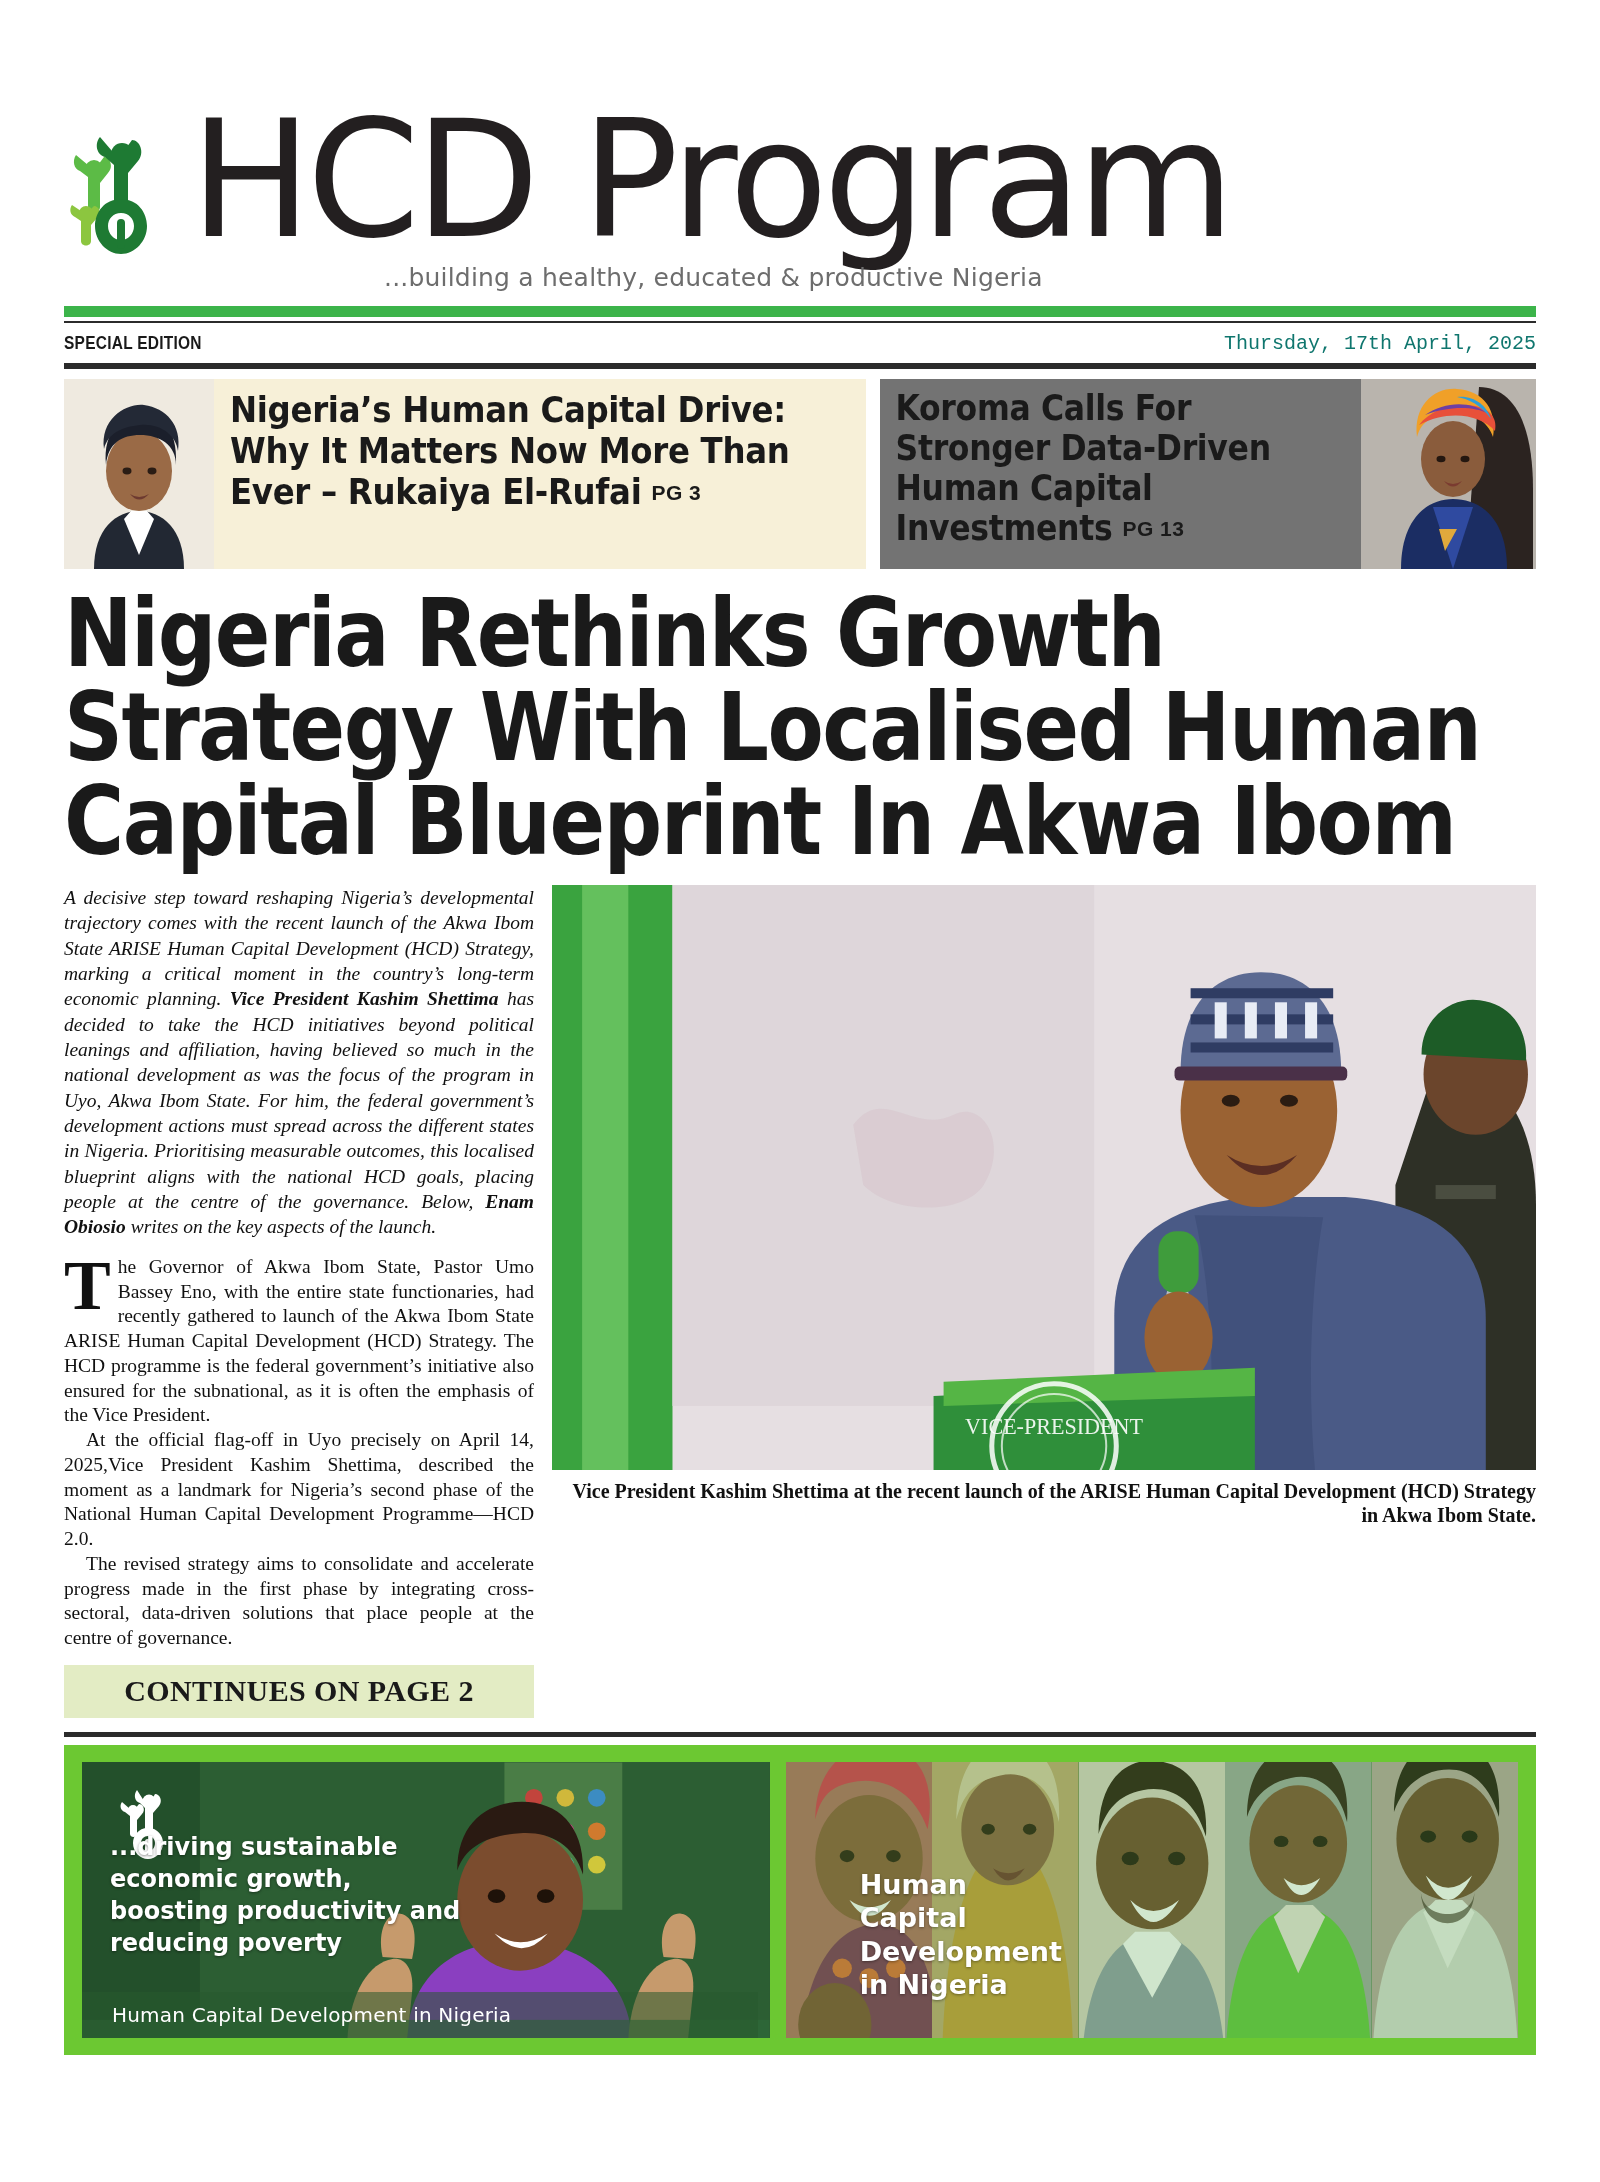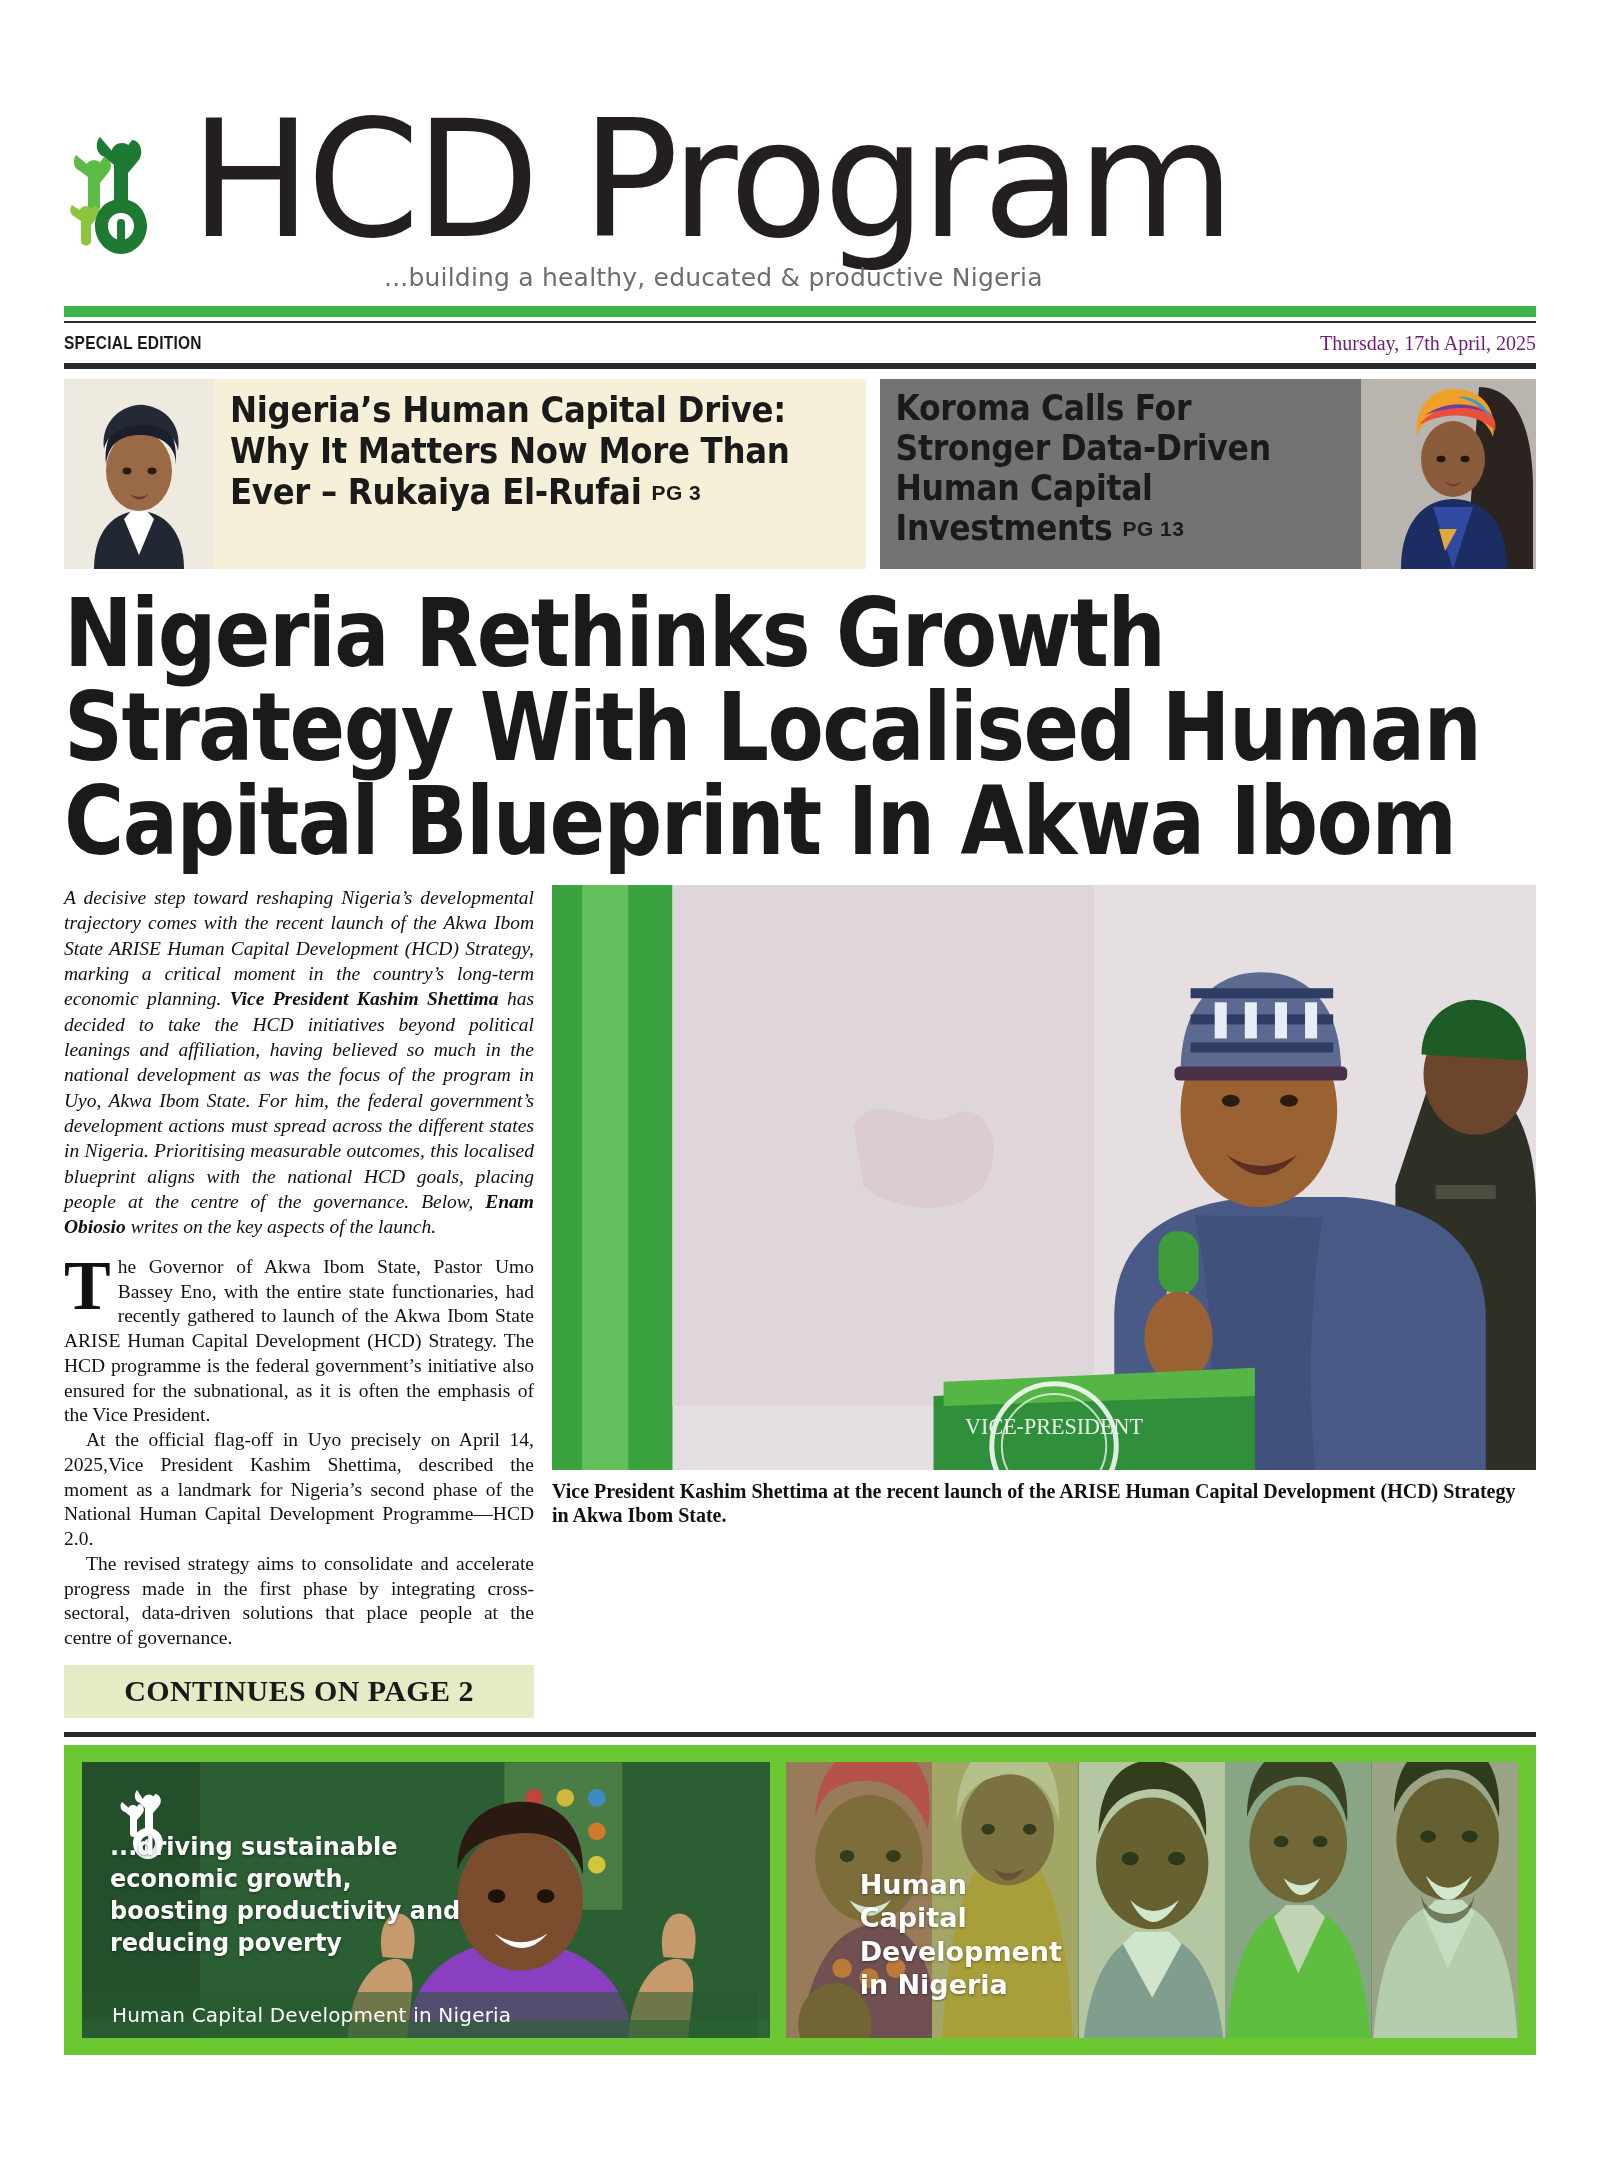--- a/index.html
+++ b/index.html
@@ -12,21 +12,21 @@
   .logo-mark svg{width:118px;height:135px;display:block;}
   .title-wrap{position:relative;flex:1;margin-left:-4px;}
   .paper-title{font-family:"DejaVu Sans",sans-serif;font-weight:normal;font-size:162px;line-height:0.86;letter-spacing:-5px;color:#231f20;margin:12px;white-space:nowrap;}
   .tagline{position:absolute;left:206px;bottom:-30px;font-size:25px;color:#6d6d6d;letter-spacing:.2px;white-space:nowrap;font-family:"DejaVu Sans",sans-serif;}
   .rule-green{height:11px;background:#3cb44a;margin-top:44px;}
   .rule-thin{height:2px;background:#2b2b2b;margin-top:4px;}
 
   
   .datebar{display:flex;justify-content:space-between;align-items:center;height:40px;}
   .special-edition{font-family:"Liberation Sans",sans-serif;font-weight:bold;font-size:18px;letter-spacing:.3px;transform:scaleX(.86);transform-origin:left center;}
-  .date-text{font-size:20px;color:#701a75;font-family:Liberation Serif, serif;}
+  .date-text{font-size:20px;color:#0f766e;font-family:Liberation Mono, monospace;}
   .rule-thick{height:5px;background:#2b2b2b;border-top:1px solid #2b2b2b;}
 
   
   .teasers{display:flex;gap:14px;margin-top:10px;height:190px;}
   .teaser{flex:1;display:flex;overflow:hidden;position:relative;}
   .teaser-left{background:#f7f0d8;}
   .teaser-right{background:#737373;flex:0 0 44.6%;}
   .tz-photo{flex:0 0 150px;overflow:hidden;position:relative;background:#e9e5dc;}
   .tz-photo-r{flex:0 0 175px;order:2;overflow:hidden;position:relative;background:#bdb9b2;}
   .tz-text{flex:1;padding:10px 8px 4px 16px;}
@@ -47,21 +47,21 @@
   .article{display:flex;gap:18px;margin-top:16px;}
   .col-text{flex:0 0 470px;}
   .standfirst{font-family:"Liberation Serif",serif;font-style:italic;font-size:19.5px;line-height:1.30;text-align:justify;color:#111;}
   .standfirst b{font-weight:bold;}
   .body-col{font-family:"Liberation Serif",serif;font-size:19.5px;line-height:1.27;text-align:justify;color:#111;margin-top:15px;}
   .body-col p{margin:0;text-indent:22px;}
   .body-col p.first{text-indent:0;}
   .dropcap{float:left;font-family:"Liberation Serif",serif;font-weight:bold;font-size:70px;line-height:.78;padding:4px 7px 0 0;}
   .continues{background:#e3ecc4;text-align:center;font-family:"Liberation Serif",serif;font-weight:bold;font-size:30px;letter-spacing:.4px;padding:9px 0 10px;margin-top:14px;color:#1a1a1a;}
 
-  .col-photo{flex:1;}
+  .col-photo{flex:1;text-align:right;}
   .photo-main{width:100%;height:585px;position:relative;overflow:hidden;background:#cfc7bd;}
   .caption{font-family:"Liberation Serif",serif;font-weight:bold;font-size:20px;line-height:1.22;margin-top:9px;color:#111;}
 
   
   .ad-rule{height:4px;background:#2b2b2b;border-top:1px solid #2b2b2b;margin-top:14px;}
   .ad{margin-top:8px;background:#6cc832;padding:17px 18px;display:flex;gap:16px;height:310px;box-sizing:border-box;}
   .ad-left{flex:1;position:relative;overflow:hidden;background:#2d5b34;}
   .ad-right{flex:0 0 51%;position:relative;overflow:hidden;display:flex;background:#4e7f46;}
   .ad-logo{position:absolute;left:34px;top:22px;width:66px;height:76px;z-index:5;}
   .ad-slogan{position:absolute;left:28px;bottom:78px;z-index:5;color:#fff;font-family:"DejaVu Sans",sans-serif;font-weight:bold;font-size:24px;line-height:1.33;text-shadow:0 1px 3px rgba(0,0,0,.45);}

